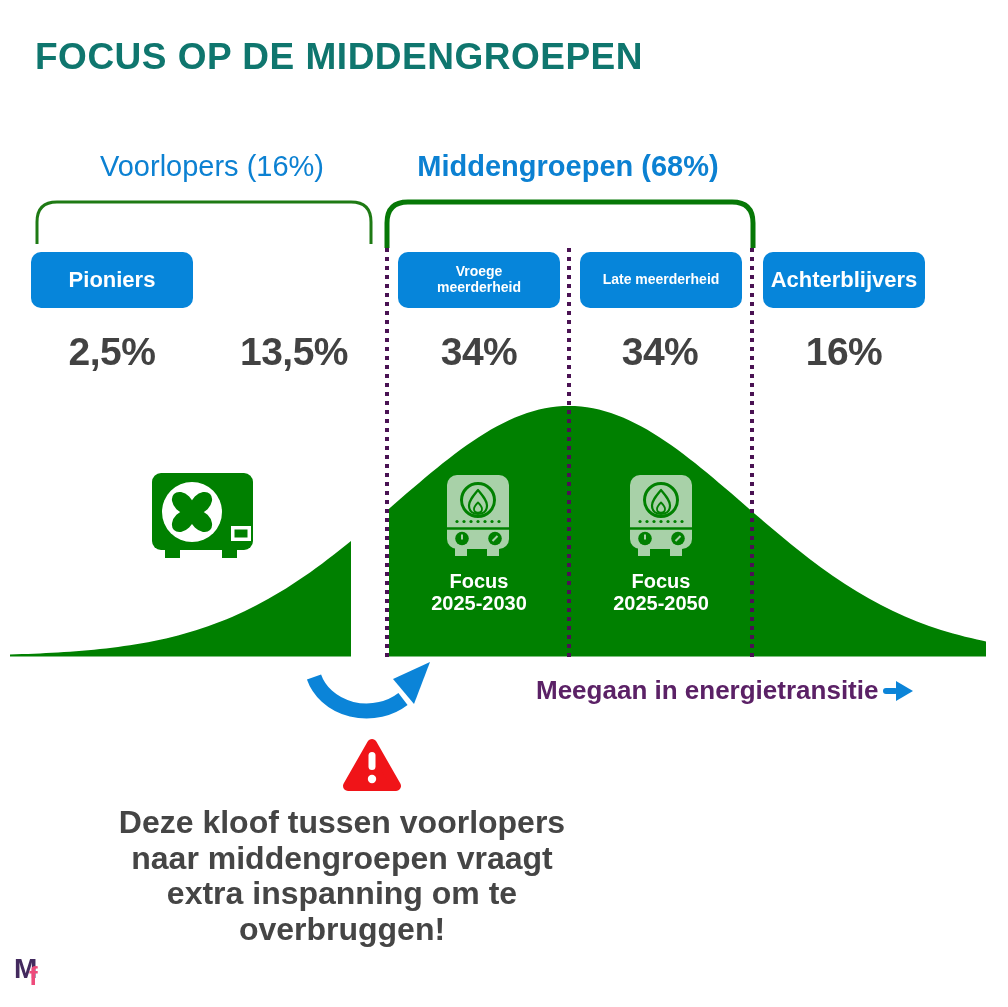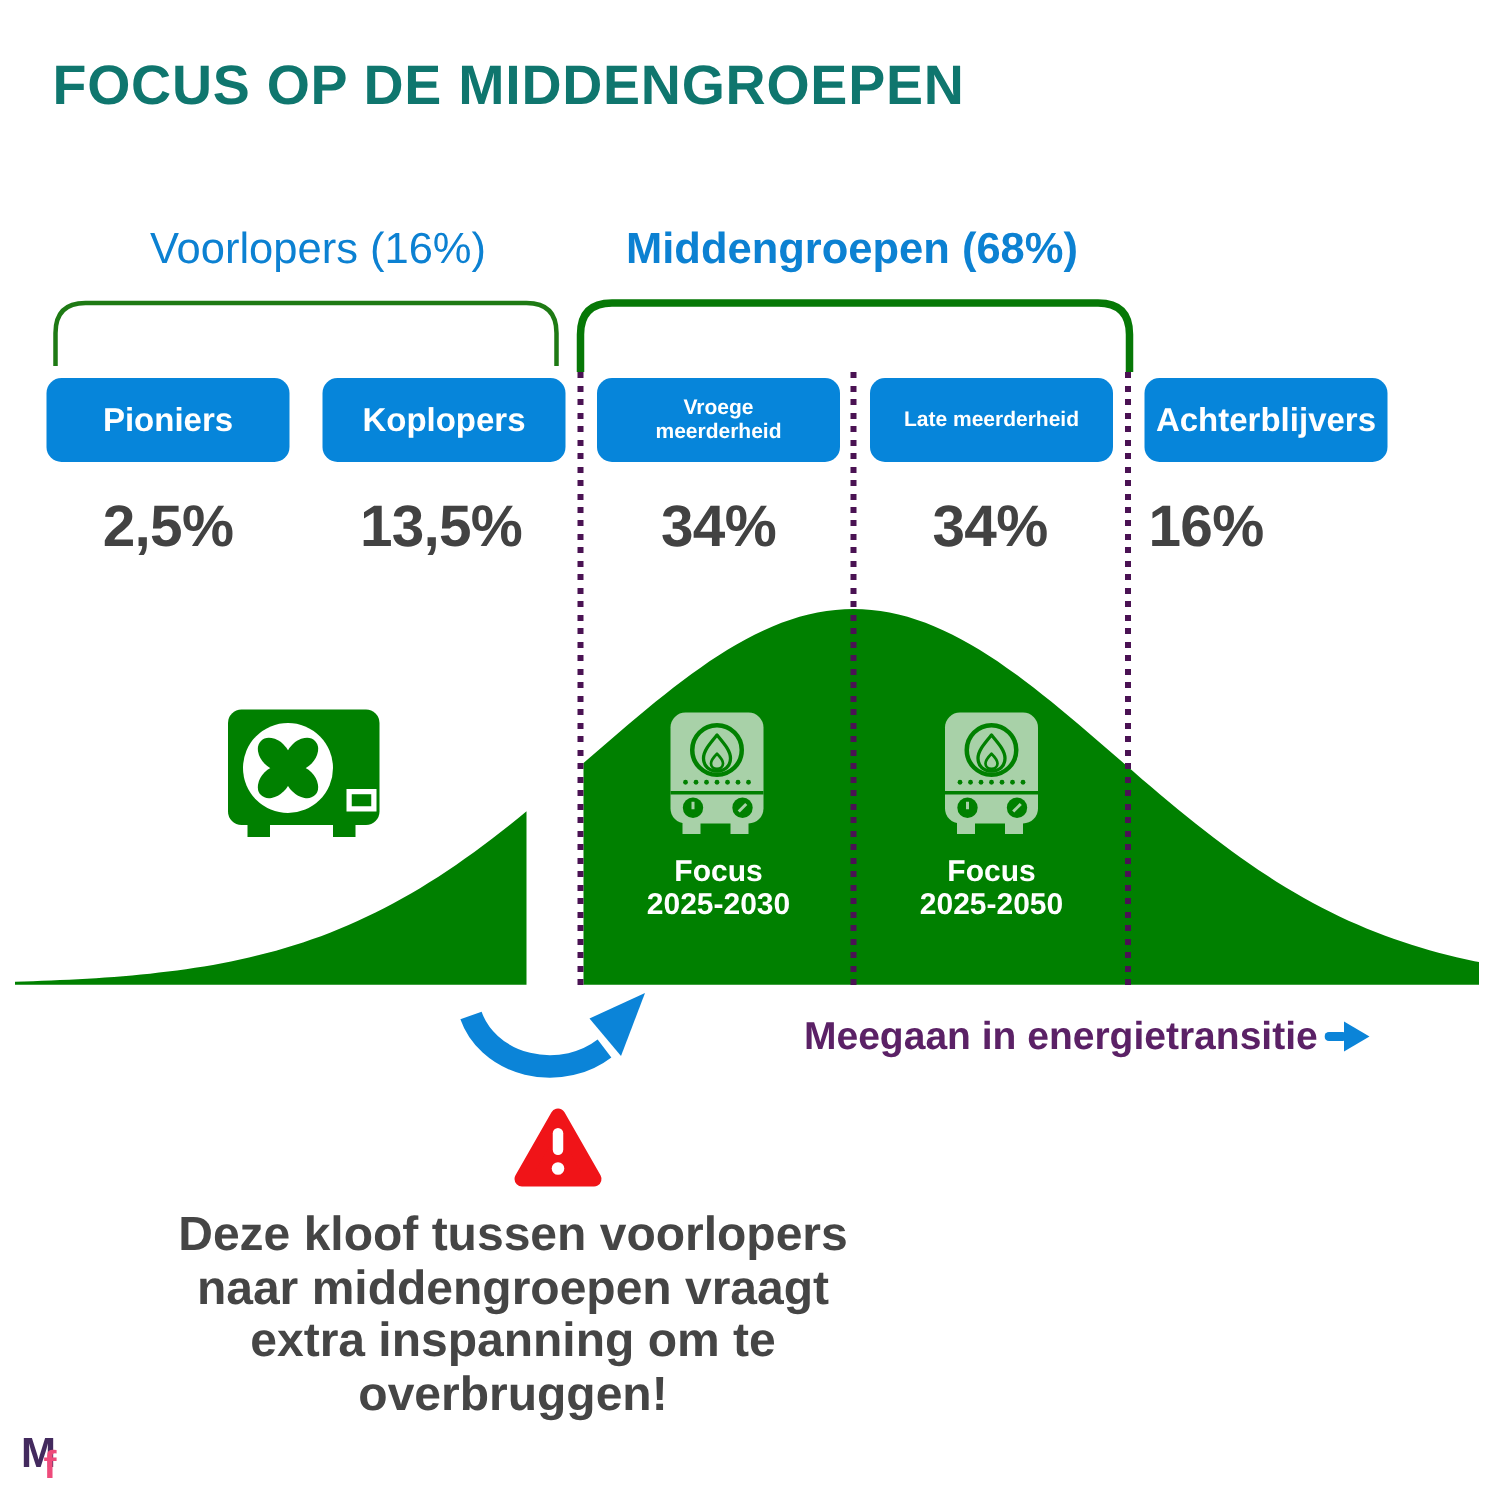--- a/index.html
+++ b/index.html
@@ -59,38 +59,35 @@
   <div class="group-label heavy" style="left:568px;">Middengroepen (68%)</div>
 
   <svg class="brackets" width="1008" height="1007" viewBox="0 0 1008 1007">
     <path d="M37,244 L37,222 Q37,202 57,202 L351,202 Q371,202 371,222 L371,244" fill="none" stroke="#1e7a14" stroke-width="3"></path>
     <path d="M387,248 L387,223 Q387,202 408,202 L732,202 Q753,202 753,223 L753,248" fill="none" stroke="#067806" stroke-width="5"></path>
   </svg>
 
   <div class="btn big" style="left:31px;">
       <span>Pioniers</span>
     </div>
-  <div class="btn big" style="left:215px;">
-      <span>Koplopers</span>
-    </div>
   <div class="btn small" style="left:398px;">
       <span>Vroege meerderheid</span>
     </div>
   <div class="btn small" style="left:580px;">
       <span>Late meerderheid</span>
     </div>
   <div class="btn big" style="left:763px;">
       <span>Achterblijvers</span>
     </div>
 
   <div class="pct" style="left:112px;">2,5%</div>
   <div class="pct" style="left:294px;">13,5%</div>
   <div class="pct" style="left:479px;">34%</div>
   <div class="pct" style="left:660px;">34%</div>
-  <div class="pct" style="left:804px;">16%</div>
+  <div class="pct" style="left:844px;">16%</div>
 
   <div class="dotline" style="left:385px;"></div>
   <div class="dotline" style="left:567px;"></div>
   <div class="dotline" style="left:750px;"></div>
 
   <svg class="scene" width="1008" height="1007" viewBox="0 0 1008 1007">
     <path fill="#008000" d="M 10 656.5 L 10 654.5 L 16 654.3 L 22 654.1 L 28 653.9 L 34 653.7 L 40 653.4 L 46 653.1 L 52 652.8 L 58 652.5 L 64 652.1 L 70 651.7 L 76 651.3 L 82 650.8 L 88 650.3 L 94 649.7 L 100 649.1 L 106 648.4 L 112 647.7 L 118 647.0 L 124 646.1 L 130 645.2 L 136 644.3 L 142 643.3 L 148 642.2 L 154 641.0 L 160 639.7 L 166 638.4 L 172 636.9 L 178 635.4 L 184 633.8 L 190 632.0 L 196 630.2 L 202 628.3 L 208 626.2 L 214 624.1 L 220 621.8 L 226 619.4 L 232 616.9 L 238 614.2 L 244 611.4 L 250 608.5 L 256 605.5 L 262 602.3 L 268 599.0 L 274 595.6 L 280 592.1 L 286 588.4 L 292 584.6 L 298 580.6 L 304 576.6 L 310 572.4 L 316 568.1 L 322 563.7 L 328 559.1 L 334 554.5 L 340 549.8 L 346 545.0 L 351 540.9 L 351 656.5 Z"></path>
     <path fill="#008000" d="M 389 656.5 L 389 508.7 L 395 503.5 L 401 498.3 L 407 493.1 L 413 488.0 L 419 482.9 L 425 477.8 L 431 472.8 L 437 467.9 L 443 463.1 L 449 458.4 L 455 453.8 L 461 449.3 L 467 445.1 L 473 440.9 L 479 437.0 L 485 433.2 L 491 429.6 L 497 426.3 L 503 423.2 L 509 420.3 L 515 417.6 L 521 415.2 L 527 413.1 L 533 411.2 L 539 409.6 L 545 408.3 L 551 407.3 L 557 406.6 L 563 406.1 L 569 406.0 L 575 406.1 L 581 406.6 L 587 407.3 L 593 408.3 L 599 409.6 L 605 411.2 L 611 413.1 L 617 415.2 L 623 417.6 L 629 420.3 L 635 423.2 L 641 426.3 L 647 429.6 L 653 433.2 L 659 437.0 L 665 440.9 L 671 445.1 L 677 449.3 L 683 453.8 L 689 458.4 L 695 463.1 L 701 467.9 L 707 472.8 L 713 477.8 L 719 482.9 L 725 488.0 L 731 493.1 L 737 498.3 L 743 503.5 L 749 508.7 L 755 513.9 L 761 519.1 L 767 524.2 L 773 529.3 L 779 534.3 L 785 539.3 L 791 544.2 L 797 549.0 L 803 553.7 L 809 558.4 L 815 562.9 L 821 567.4 L 827 571.7 L 833 575.9 L 839 580.0 L 845 583.9 L 851 587.8 L 857 591.5 L 863 595.0 L 869 598.5 L 875 601.8 L 881 605.0 L 887 608.0 L 893 611.0 L 899 613.8 L 905 616.4 L 911 619.0 L 917 621.4 L 923 623.7 L 929 625.9 L 935 627.9 L 941 629.9 L 947 631.7 L 953 633.5 L 959 635.1 L 965 636.7 L 971 638.1 L 977 639.5 L 983 640.8 L 986 641.4 L 986 656.5 Z"></path>
 
     <g>

